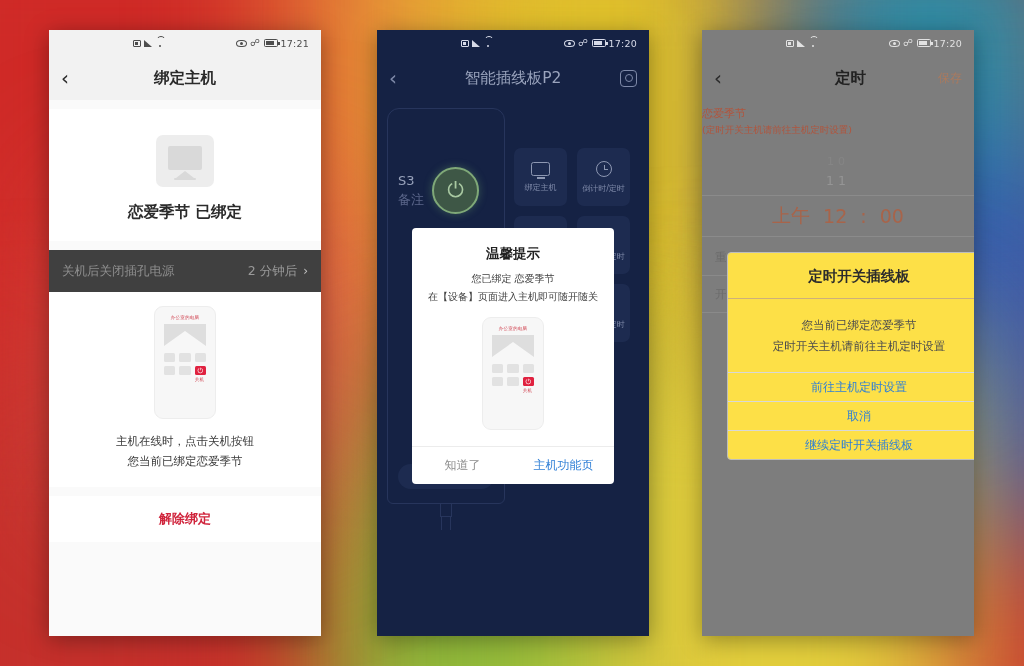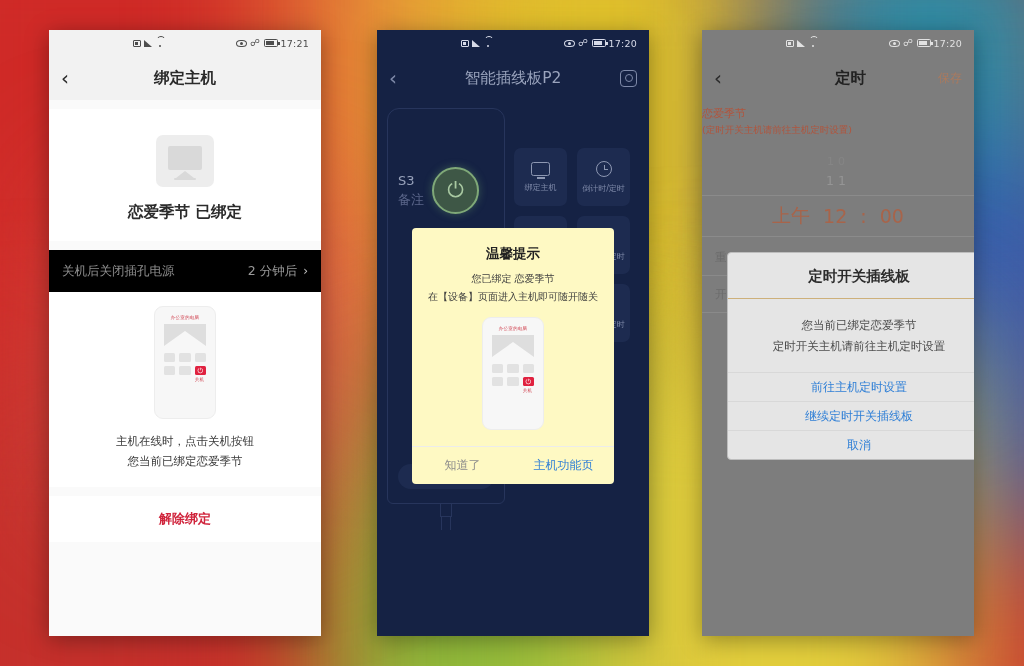--- a/index.html
+++ b/index.html
@@ -79,21 +79,21 @@
   .monitor {
     width:58px; height:52px; margin:0 auto; background:#ededed; border-radius:7px;
     position:relative; display:flex; align-items:center; justify-content:center;
   }
   .monitor .scr { width:34px; height:24px; background:#d9d9d9; border-radius:2px; margin-bottom:6px; }
   .monitor .stand{ position:absolute; bottom:9px; left:50%; transform:translateX(-50%);
      width:0;height:0;border-left:9px solid transparent;border-right:9px solid transparent;border-bottom:7px solid #d9d9d9;}
   .monitor .base { position:absolute; bottom:7px; left:50%; transform:translateX(-50%); width:22px; height:2.5px; background:#d9d9d9; border-radius:2px; }
   .p1-bound { font-size:15.5px; font-weight:bold; color:#2b2b2b; margin-top:15px; }
   .p1-row {
-    background:#000000; margin-top:9px; height:42px; display:flex; align-items:center;
+    background:#404040; margin-top:9px; height:42px; display:flex; align-items:center;
     padding:0 13px; font-size:12.5px; color:#8e8e8e;
   }
   .p1-row .val { margin-left:auto; color:#9a9a9a; }
   .p1-row .chev { margin-left:6px; color:#c2c2c2; font-size:12px; }
   .p1-illus { background:#fff; padding:14px 0 16px; text-align:center; }
   .remote {
     width:62px; height:113px; margin:0 auto; background:#f7f7f7; border:1px solid #ededed;
     border-radius:9px; padding:8px 9px 0;
   }
   .remote .rlabel { font-size:4.6px; color:#d0414f; text-align:center; letter-spacing:.2px; }
@@ -147,21 +147,21 @@
     font-size:9px; color:#8d97b2;
   }
   .ic-doc{ width:9px;height:11px;border:1.2px solid #8d97b2;border-radius:1.5px; }
   .plug { position:absolute; left:50%; transform:translateX(-50%); bottom:-28px; width:28px; height:28px; }
   .plug .stem{position:absolute;left:50%;transform:translateX(-50%);top:0;width:12px;height:14px;border:1px solid #27355c;border-top:none;}
   .plug .p1,.plug .p2p{position:absolute;top:14px;width:1px;height:13px;background:#27355c;}
   .plug .p1{left:9px;} .plug .p2p{left:18px;}
 
   
   .modal2 {
-    position:absolute; left:35px; top:198px; width:202px; background:#fef9c3; border-radius:4px;
+    position:absolute; left:35px; top:198px; width:202px; background:#ffffff; border-radius:4px;
     text-align:center; z-index:10; overflow:hidden;
   }
   .modal2 .m-title { font-size:13.5px; font-weight:bold; color:#222; padding:17px 0 9px; }
   .modal2 .m-l1 { font-size:10px; color:#3f3f3f; }
   .modal2 .m-l2 { font-size:10px; color:#3f3f3f; margin-top:4px; padding:0 8px; }
   .modal2 .m-remote { margin:13px auto 0; }
   .modal2 .m-acts { display:flex; border-top:1px solid #ececec; margin-top:16px; height:38px; }
   .modal2 .m-acts div { flex:1; display:flex; align-items:center; justify-content:center; font-size:12px; }
   .modal2 .m-ok { color:#8c8c8c; }
   .modal2 .m-go { color:#2f7fd6; }
@@ -179,21 +179,21 @@
   .p3-picker .faint1 { font-size:12.5px; color:#959595; letter-spacing:4px; margin-top:5px; }
   .p3-sel { margin-top:7px; border-top:1px solid #8b8b8b; border-bottom:1px solid #8b8b8b;
      padding:7px 0; display:flex; align-items:center; justify-content:center; gap:13px;
      font-size:19px; color:#a8644a; }
   .p3-rows { margin-top:2px; }
   .p3-row { height:37px; display:flex; align-items:center; padding:0 13px;
      font-size:11.5px; color:#6b6b6b; border-bottom:1px solid #8a8a8a; }
   .p3-row .val{ margin-left:auto; color:#757575; font-size:11px; }
   .p3-row .chev{ margin-left:7px; color:#8f8f8f; font-size:11px; }
 
-  .modal3 { position:absolute; left:25px; top:222px; width:264px; background:#e5e5e5;
+  .modal3 { position:absolute; left:25px; top:222px; width:264px; background:#fde047;
      border:1px solid #bdbdbd; border-radius:4px; z-index:10; overflow:hidden; text-align:center; }
   .modal3 .m3-title{ font-size:14.5px; font-weight:bold; color:#2c2c2c; padding:14px 0 12px; }
   .modal3 .m3-hr{ height:1px; background:#cdb07a; }
   .modal3 .m3-body{ padding:16px 10px 16px; font-size:11.5px; color:#4d4d4d; line-height:1.8; }
   .modal3 .m3-btn{ height:29px; display:flex; align-items:center; justify-content:center;
      font-size:12px; color:#2f7fd6; border-top:1px solid #d8d8d8; }
 </style>
 </head>
 <body>
 
@@ -429,16 +429,16 @@
   </div>
 
   <div class="modal3">
     <div class="m3-title">定时开关插线板</div>
     <div class="m3-hr"></div>
     <div class="m3-body">
       <div>您当前已绑定恋爱季节</div>
       <div>定时开关主机请前往主机定时设置</div>
     </div>
     <div class="m3-btn">前往主机定时设置</div>
+    <div class="m3-btn">取消</div>
     <div class="m3-btn">继续定时开关插线板</div>
-    <div class="m3-btn">取消</div>
   </div>
 </div>
 
 </body></html>

